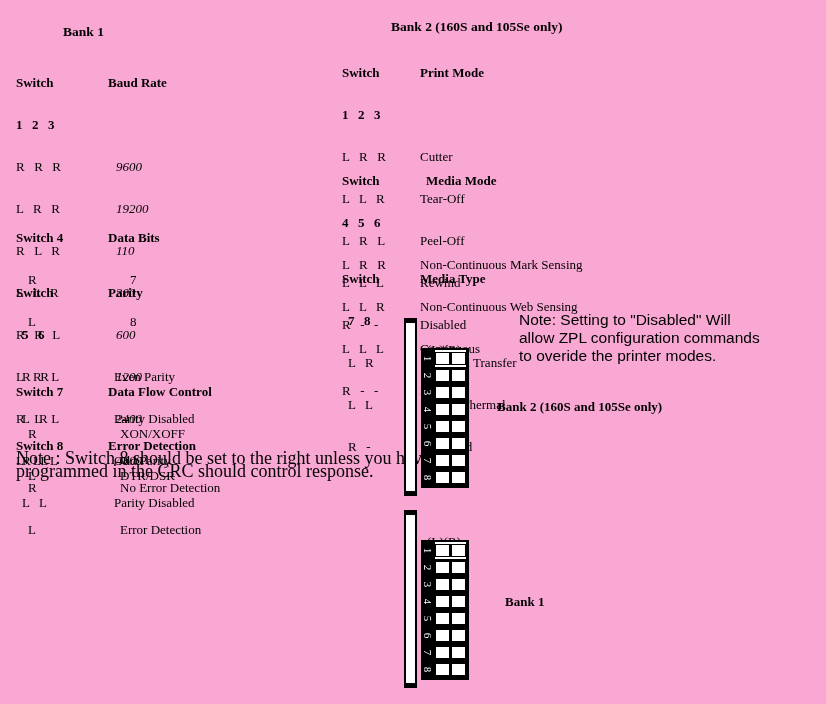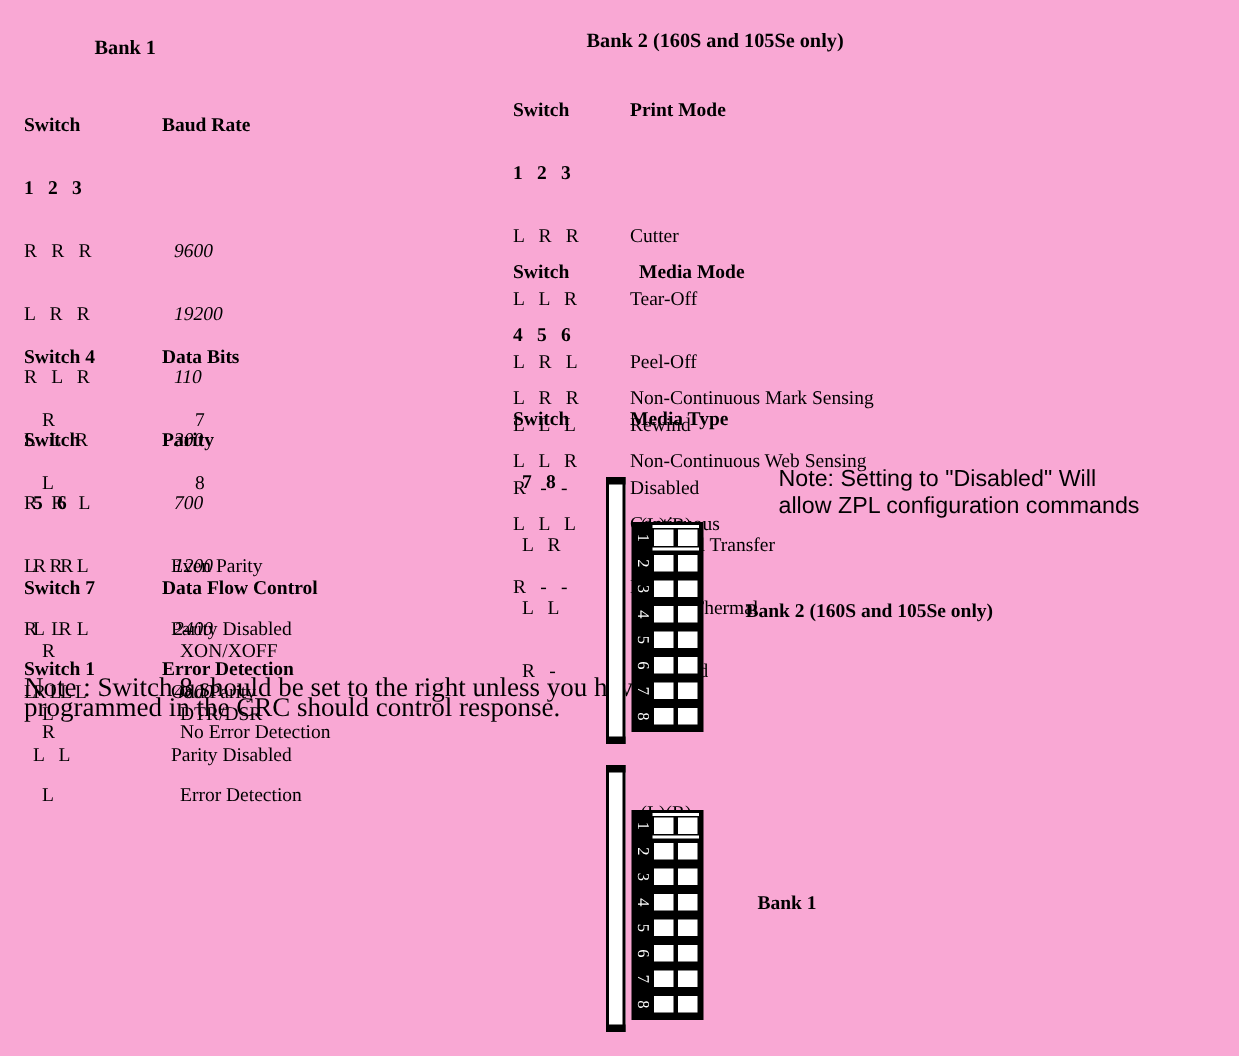--- a/index.html
+++ b/index.html
@@ -61,21 +61,21 @@
 
   <div class="abs title" style="left:63px;top:24px">Bank 1</div>
 
   <div class="section sec-left" style="left:16px;top:48px">
     <div class="row"><span class="c1 bold">Switch</span><span class="c2 bold">Baud Rate</span></div>
     <div class="bold sw">1  2  3</div>
     <div class="row"><span class="c1 sw">R  R  R</span><span class="c2 val-baud">9600</span></div>
     <div class="row"><span class="c1 sw">L  R  R</span><span class="c2 val-baud">19200</span></div>
     <div class="row"><span class="c1 sw">R  L  R</span><span class="c2 val-baud">110</span></div>
     <div class="row"><span class="c1 sw">L  L  R</span><span class="c2 val-baud">300</span></div>
-    <div class="row"><span class="c1 sw">R  R  L</span><span class="c2 val-baud">700</span></div>
+    <div class="row"><span class="c1 sw">R  R  L</span><span class="c2 val-baud">600</span></div>
     <div class="row"><span class="c1 sw">L  R  L</span><span class="c2 val-baud">1200</span></div>
     <div class="row"><span class="c1 sw">R  L  L</span><span class="c2 val-baud">2400</span></div>
     <div class="row"><span class="c1 sw">L  L  L</span><span class="c2 val-baud">4800</span></div>
   </div>
 
   <div class="section sec-left" style="left:16px;top:203px">
     <div class="row"><span class="c1 bold">Switch 4</span><span class="c2 bold">Data Bits</span></div>
     <div class="row"><span class="c1 sw ind12">R</span><span class="c2 ind10">7</span></div>
     <div class="row"><span class="c1 sw ind12">L</span><span class="c2 ind10">8</span></div>
   </div>
@@ -89,21 +89,21 @@
     <div class="row"><span class="c1 sw ind6">L  L</span><span class="c2">Parity Disabled</span></div>
   </div>
 
   <div class="section sec-left" style="left:16px;top:357px">
     <div class="row"><span class="c1 bold">Switch 7</span><span class="c2 bold">Data Flow Control</span></div>
     <div class="row"><span class="c1 sw ind12">R</span><span class="c2">XON/XOFF</span></div>
     <div class="row"><span class="c1 sw ind12">L</span><span class="c2">DTR/DSR</span></div>
   </div>
 
   <div class="section sec-left" style="left:16px;top:411px">
-    <div class="row"><span class="c1 bold">Switch 1</span><span class="c2 bold">Error Detection</span></div>
+    <div class="row"><span class="c1 bold">Switch 8</span><span class="c2 bold">Error Detection</span></div>
     <div class="row"><span class="c1 sw ind12">R</span><span class="c2">No Error Detection</span></div>
     <div class="row"><span class="c1 sw ind12">L</span><span class="c2">Error Detection</span></div>
   </div>
 
   <div class="note" style="left:16px;top:452px">
     <div>Note : Switch 8 should be set to the right unless you have</div>
     <div>programmed in the CRC should control response.</div>
   </div>
 
   <div class="abs title" style="left:391px;top:19px">Bank 2 (160S and 105Se only)</div>
@@ -131,20 +131,21 @@
     <div class="row"><span class="c1 bold">Switch</span><span class="c2 bold">Media Type</span></div>
     <div class="bold sw ind6">7  8</div>
     <div class="row"><span class="c1 sw ind6">L  R</span><span class="c2">Thermal Transfer</span></div>
     <div class="row"><span class="c1 sw ind6">L  L</span><span class="c2">Direct Thermal</span></div>
     <div class="row"><span class="c1 sw ind6">R  -</span><span class="c2">Disabled</span></div>
   </div>
 
   <div class="zplnote" style="left:519px;top:311px">
     <div>Note: Setting to "Disabled" Will</div>
     <div>allow ZPL configuration commands</div>
+    <div>to overide the printer modes.</div>
   </div>
 
   <div class="dip" style="left:404px;top:318px">
     <div class="bracket"></div>
     <div class="lr">(L)(R)</div>
     <div class="block">
       <div class="drow first">
           <span class="num">1</span>
           <span class="bw">
             <span class="box"></span>

